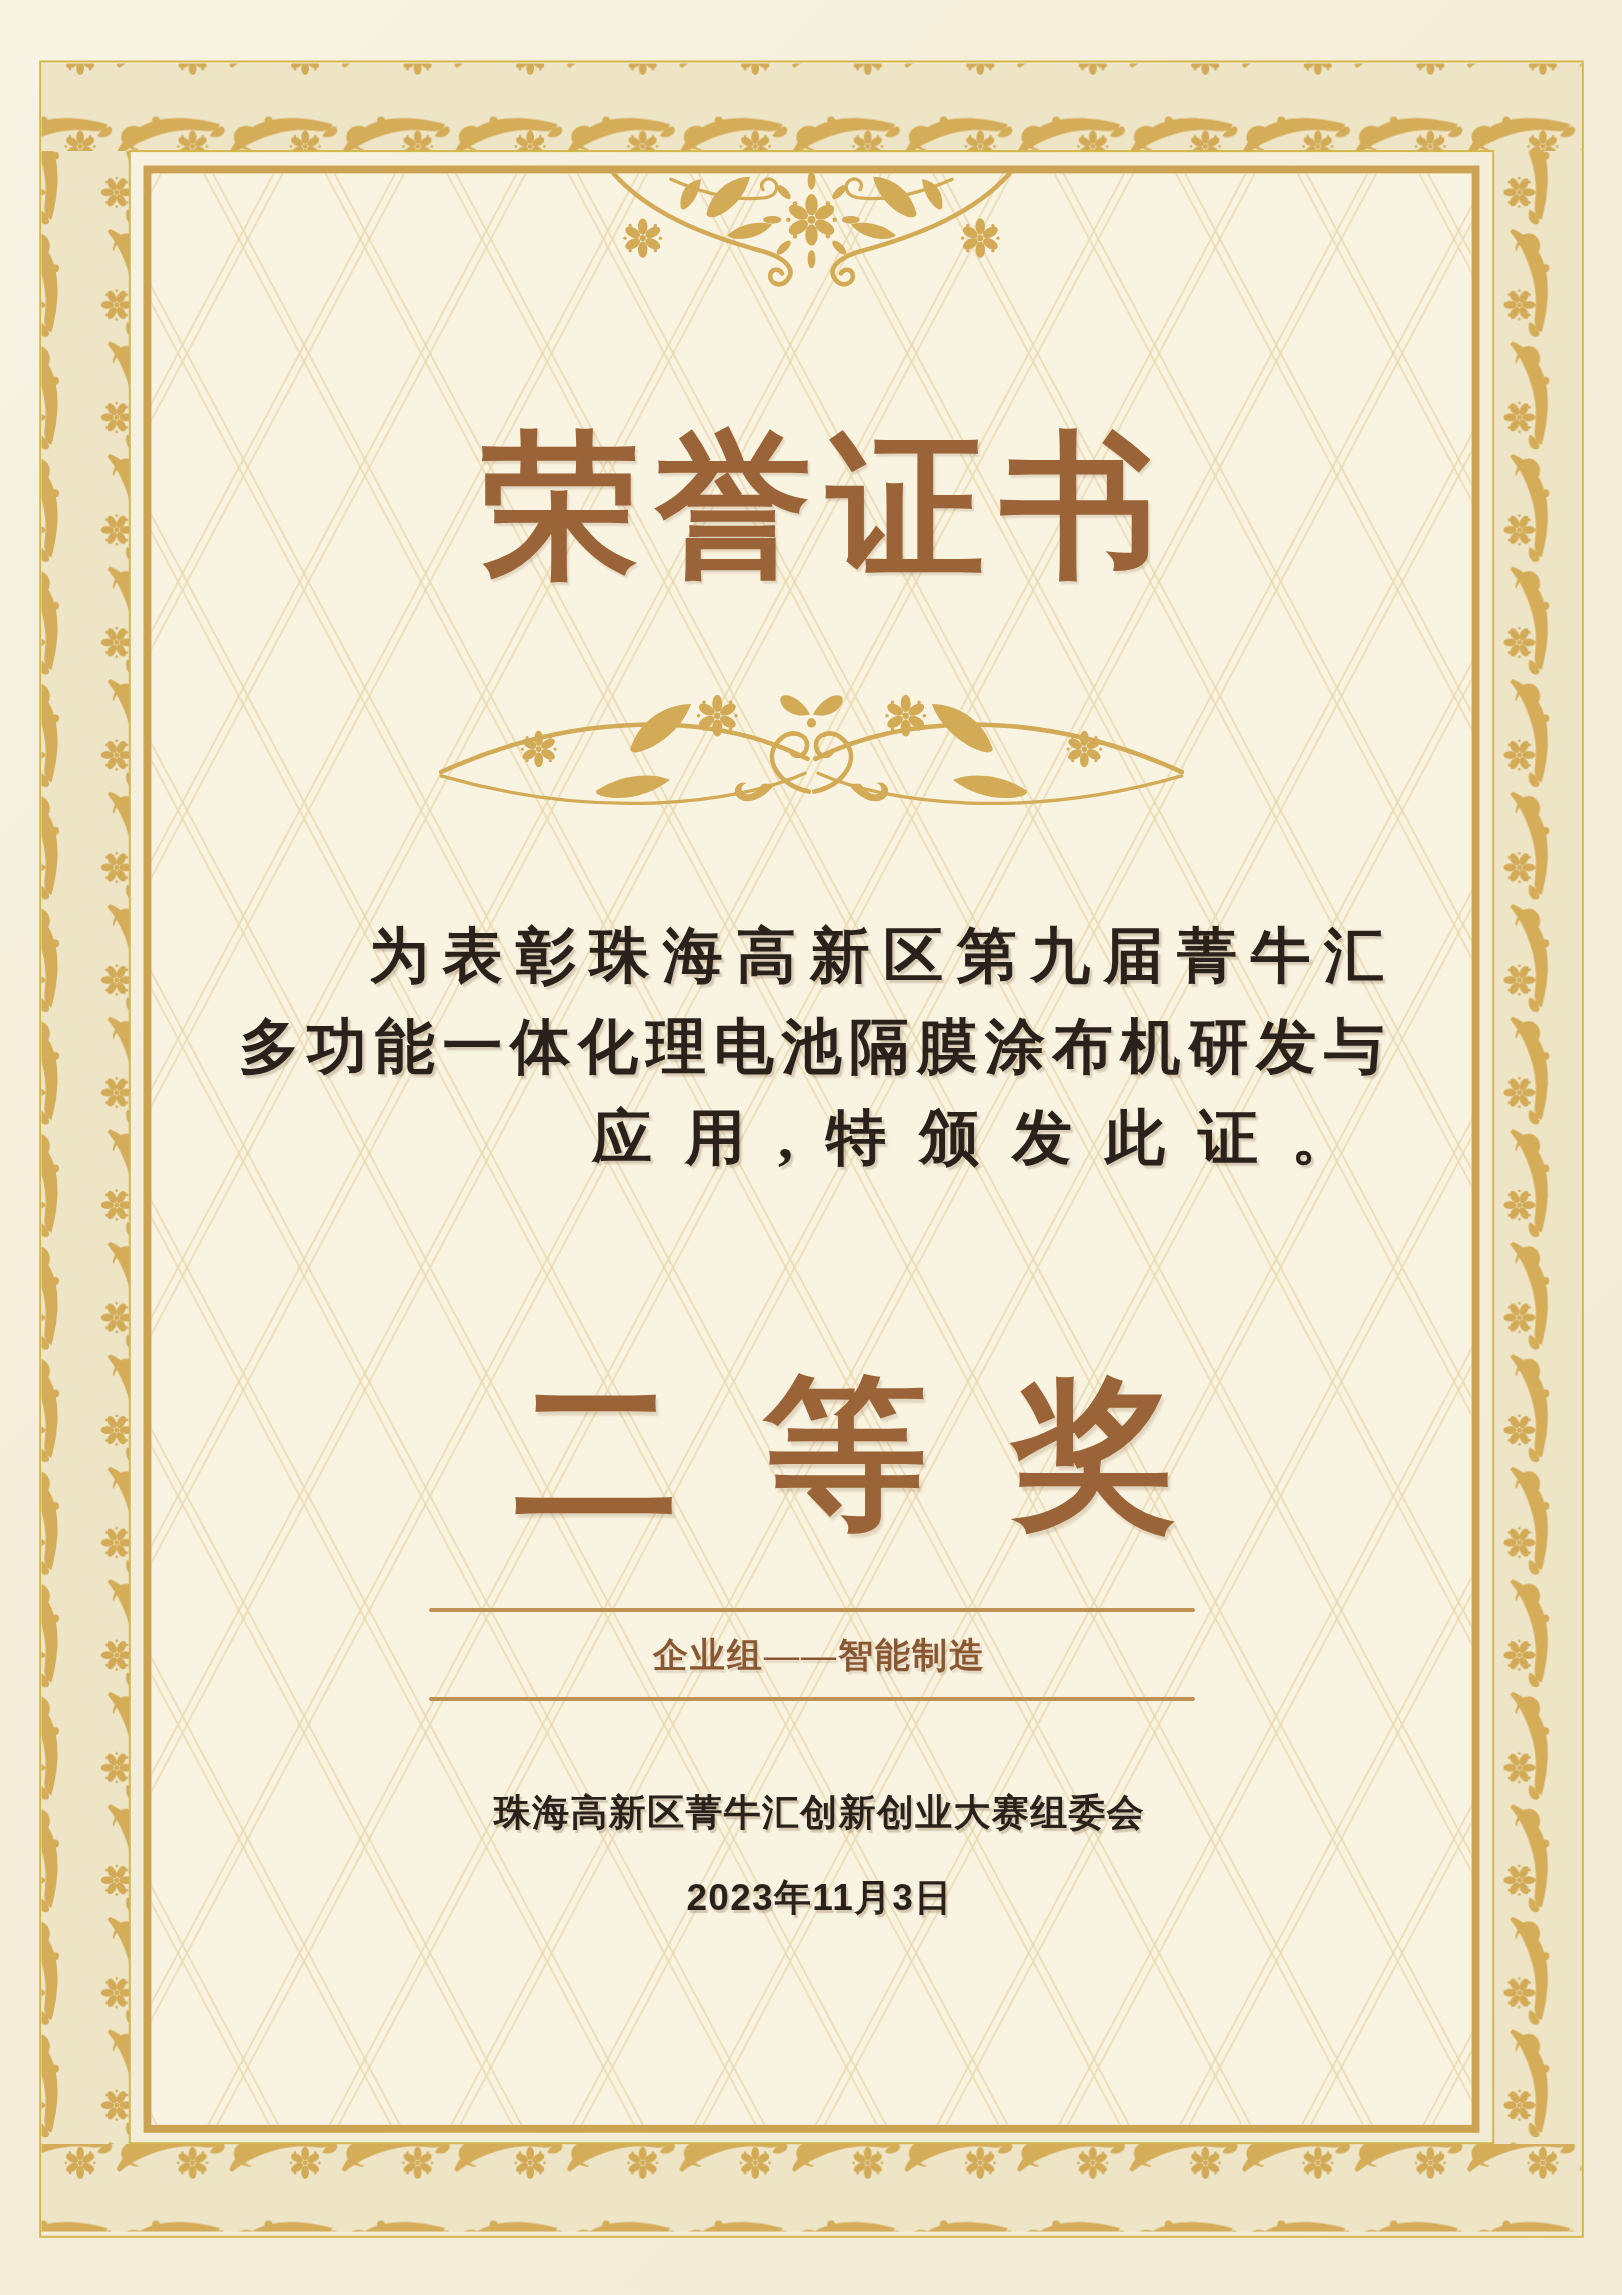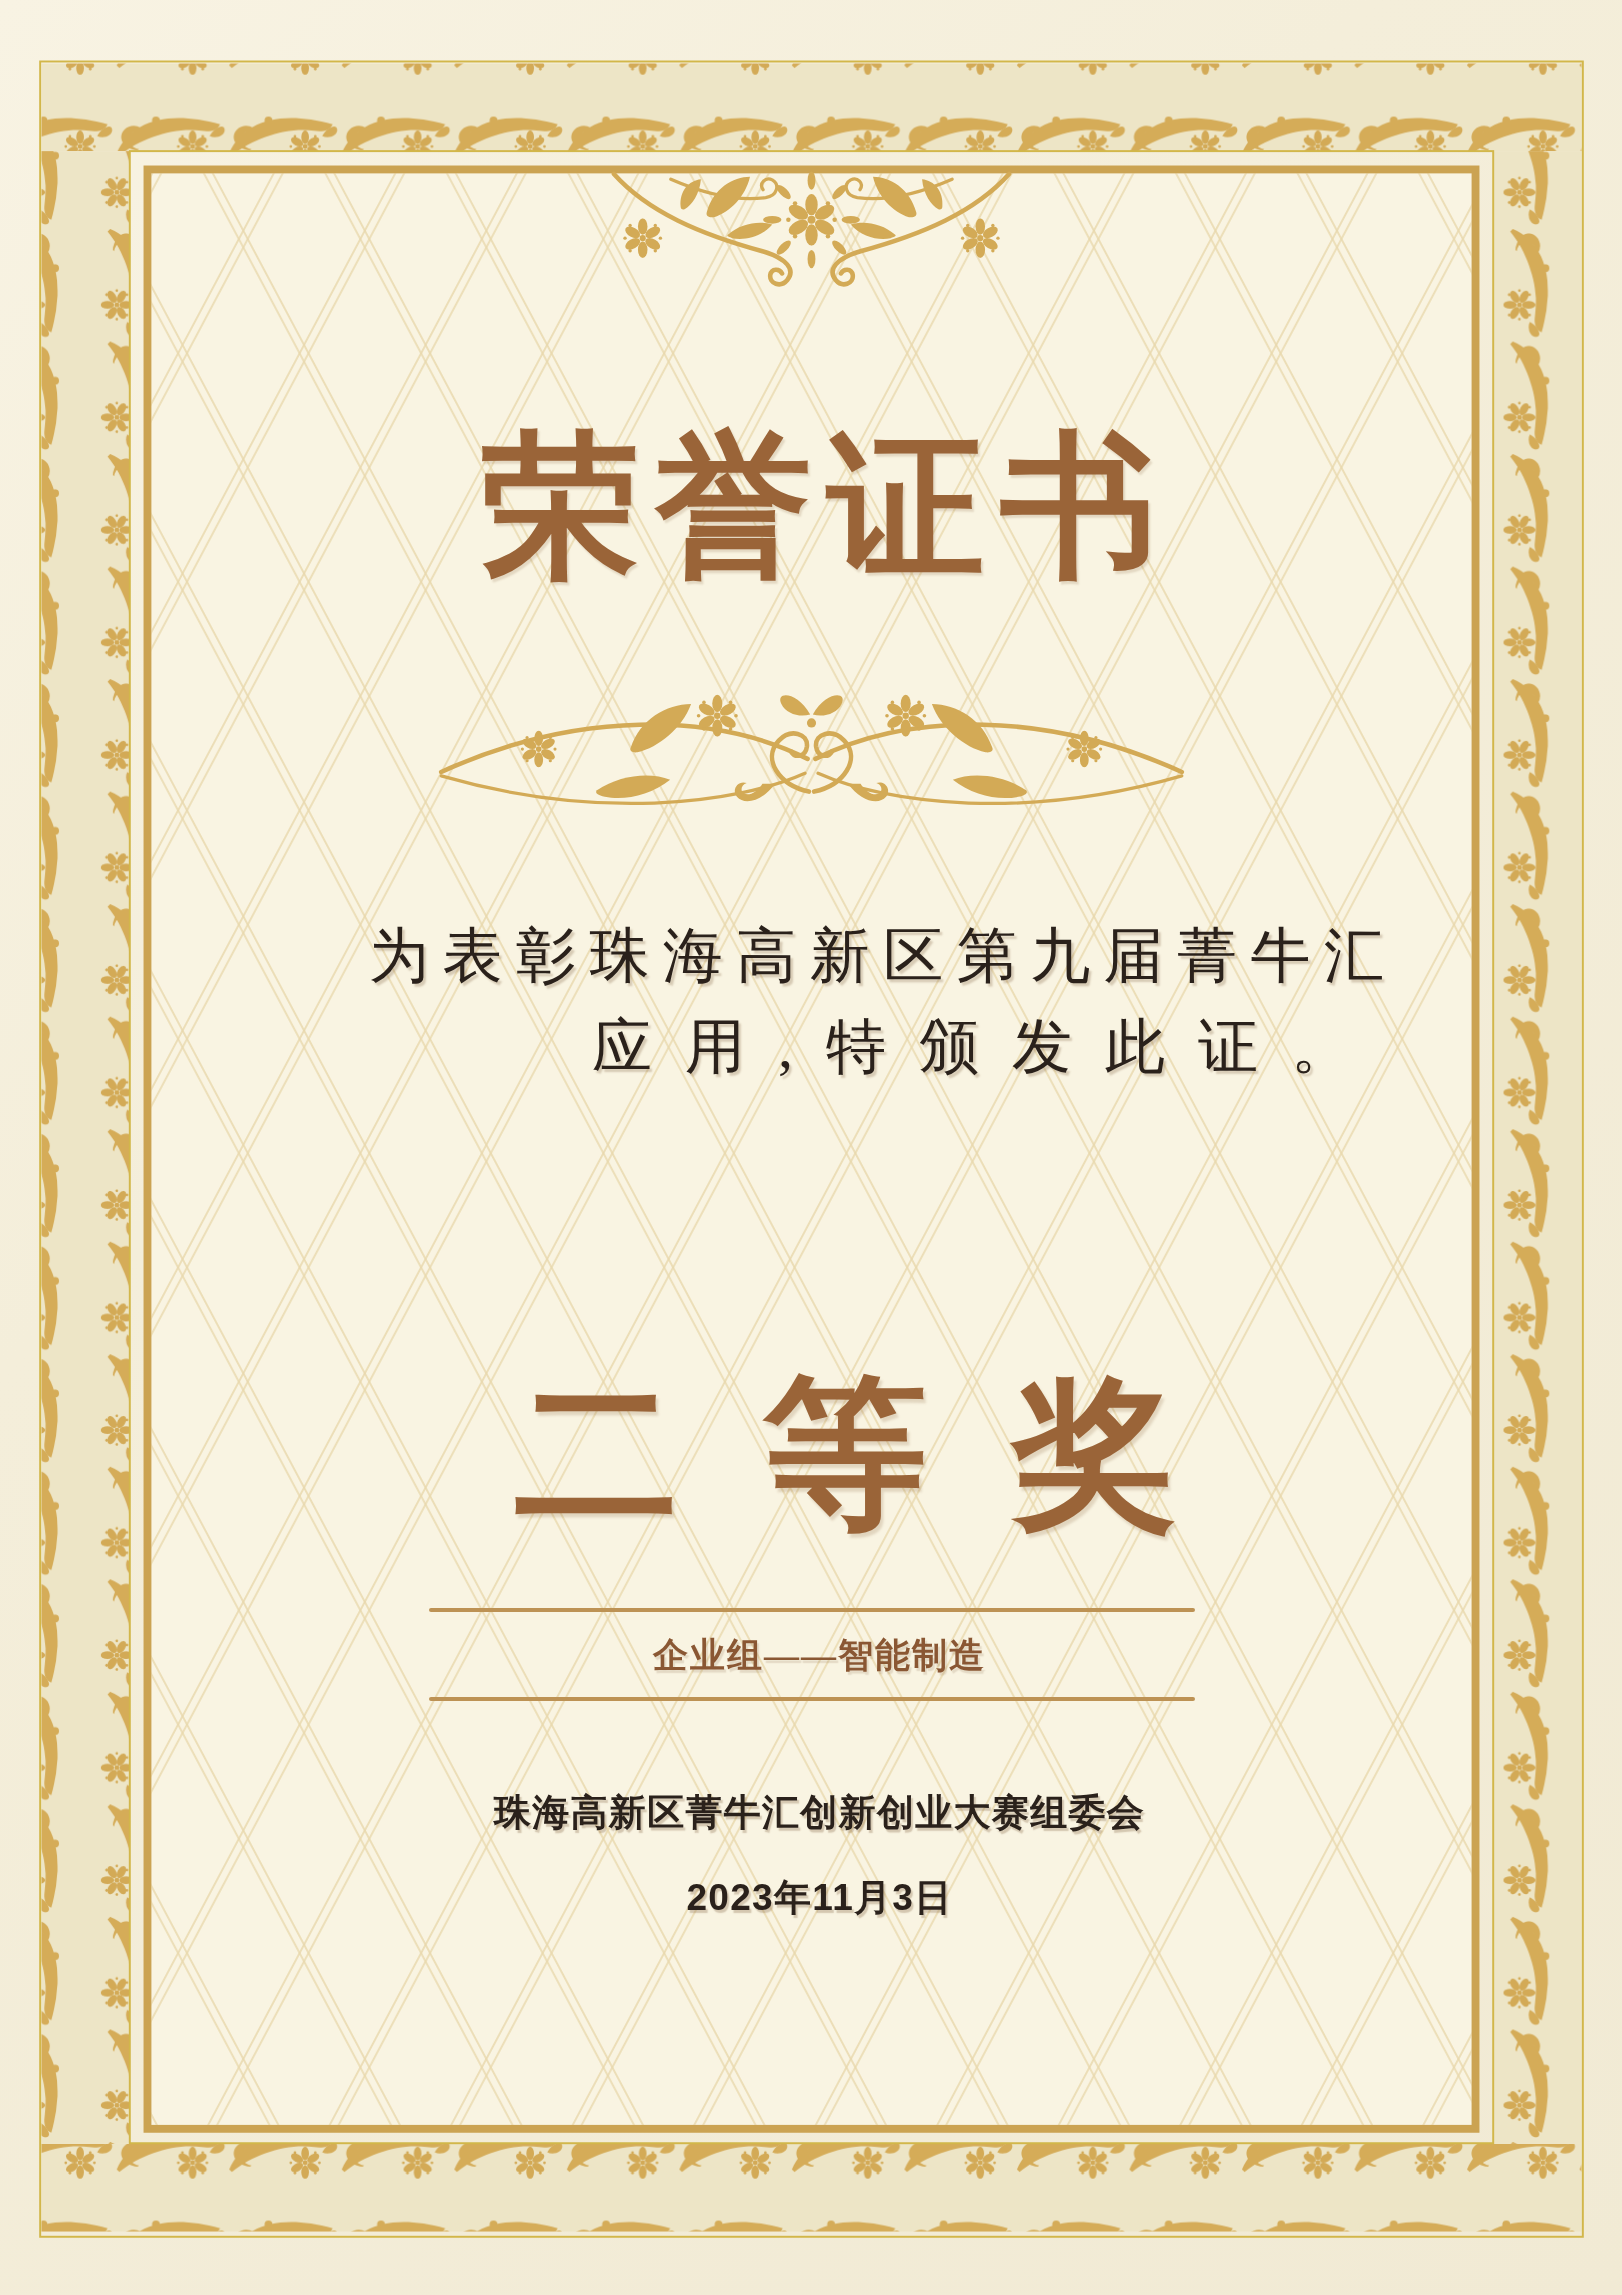--- a/index.html
+++ b/index.html
@@ -23,21 +23,21 @@
   .subtitle{
     top:605px;line-height:46px;
     font-family:"Liberation Sans","DejaVu Sans",sans-serif;
     font-size:34px;font-weight:700;
     color:#8F5B37;letter-spacing:9.8px;text-indent:9.8px;
   }
   .body-block{
     position:absolute;left:239px;top:911px;width:1145px;
   }
   .bline{
-    font-size:60px;font-weight:400;color:#2A211B;
+    font-size:60px;font-weight:700;color:#2A211B;
     height:91px;line-height:91px;
     text-shadow:2.6px 3.3px 2px rgba(125,92,60,.28);
   }
   .bline.just{text-align:justify;text-align-last:justify;text-justify:inter-character;}
   .bline.indent{text-indent:130px;}
   .bline.spaced{letter-spacing:.55em;text-align:right;}
 
   .award{
     top:1353px;line-height:203px;
     font-size:164px;font-weight:700;
@@ -181,20 +181,21 @@
       <use xlink:href="#mh" href="#mh"></use>
       <use xlink:href="#mh" href="#mh" transform="translate(1160 0) scale(-1 1)"></use>
       <circle cx="580" cy="57" r="7" fill="#D3AA56"></circle>
     </g>
   </svg>
 
   <div class="txt title">荣誉证书</div>
 
   <div class="body-block">
     <div class="bline just indent">为表彰珠海高新区第九届菁牛汇</div>
+    <div class="bline just">多功能一体化理电池隔膜涂布机研发与</div>
     <div class="bline spaced">应用,特颁发此证。</div>
   </div>
 
   <div class="txt award">二等奖</div>
 
   <div class="divider top"></div>
   <div class="txt category">企业组——智能制造</div>
   <div class="divider bottom"></div>
 
   <div class="txt issuer">珠海高新区菁牛汇创新创业大赛组委会</div>

